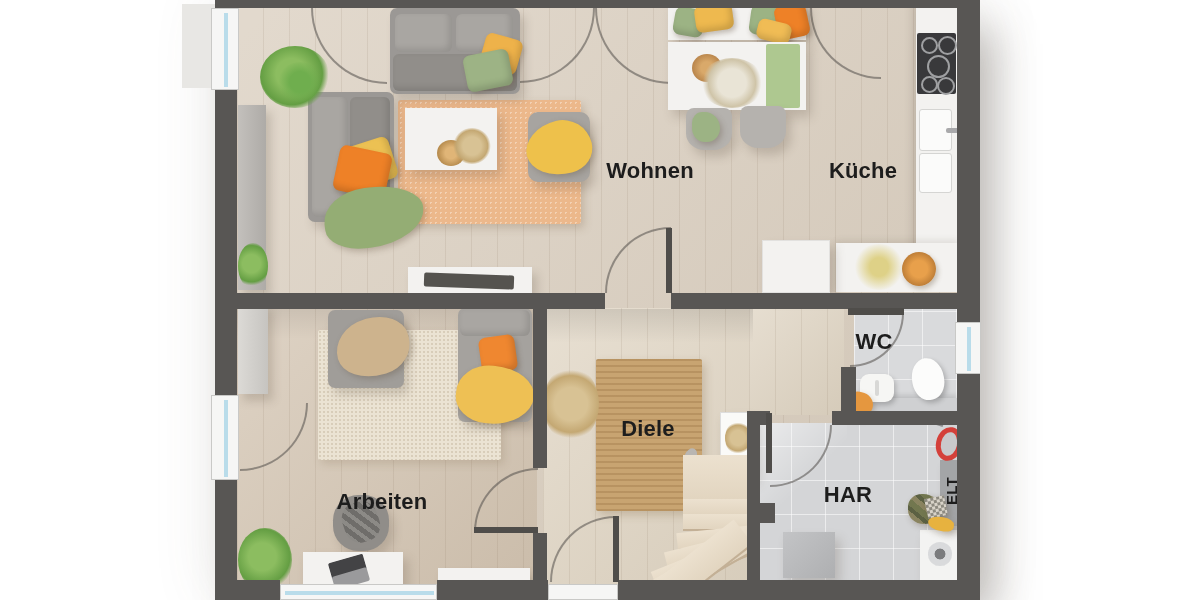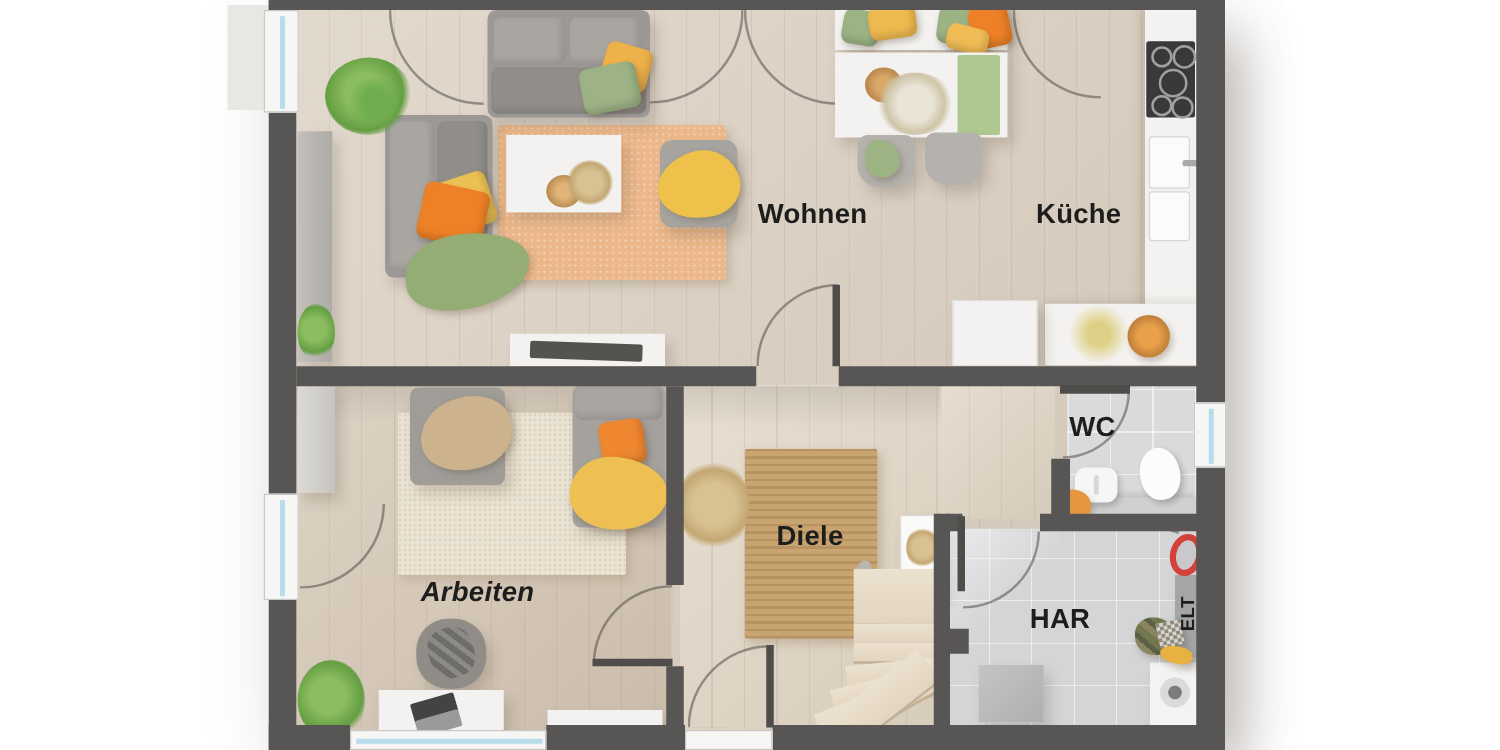--- a/index.html
+++ b/index.html
@@ -226,17 +226,17 @@
   </div>
   <div class="win" style="left:280px;top:584px;width:157px;height:16px;">
     <div class="glass" style="left:4px;top:6px;width:149px;height:4px;"></div>
   </div>
   <div class="win" style="left:548px;top:584px;width:70px;height:16px;"></div>
 
   <span class="room-label" style="left:650px;top:171px;">Wohnen</span>
   <span class="room-label" style="left:863px;top:171px;text-align:right;">Küche</span>
   <span class="room-label" style="left:874px;top:342px;">WC</span>
   <span class="room-label" style="left:648px;top:429px;">Diele</span>
-  <span class="room-label" style="left:382px;top:474px;font-style:italic;">Arbeiten</span>
+  <span class="room-label" style="left:382px;top:502px;">Arbeiten</span>
   <span class="room-label" style="left:848px;top:495px;">HAR</span>
   <span class="room-label small" style="left:951px;top:491px;transform:translate(-50%,-50%) rotate(-90deg);">ELT</span>
 
 </div>
 
 </body></html>

